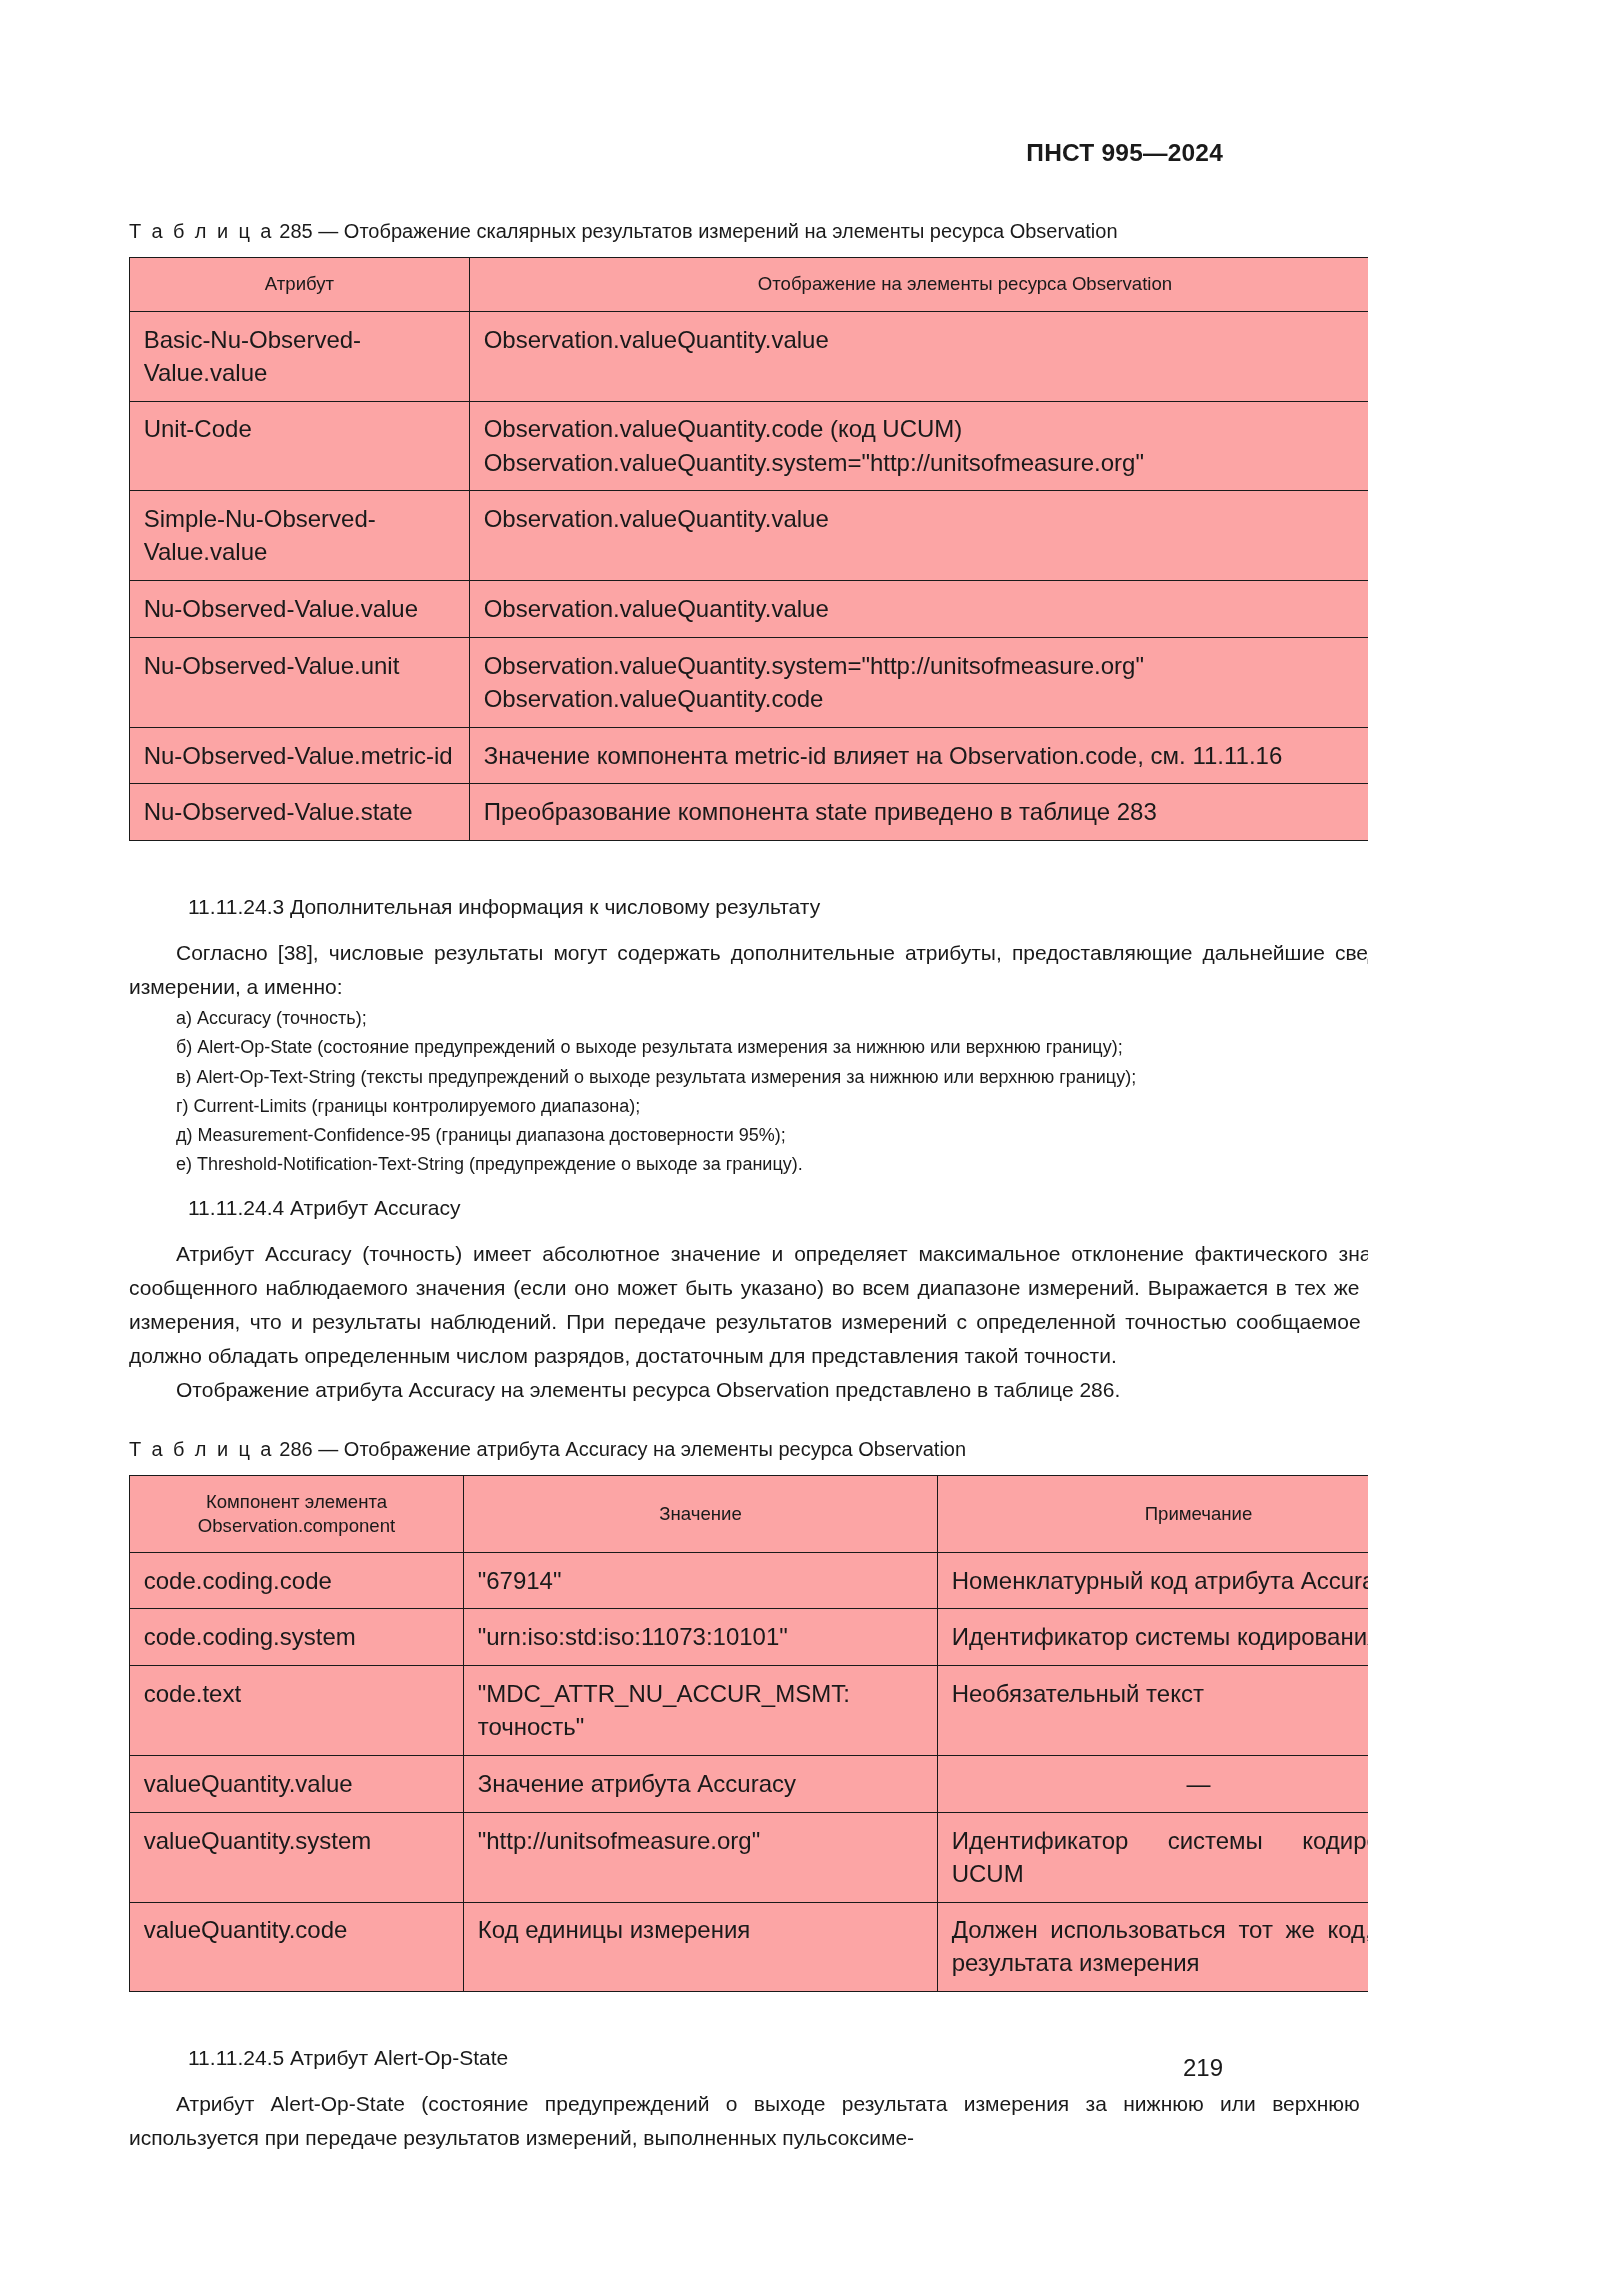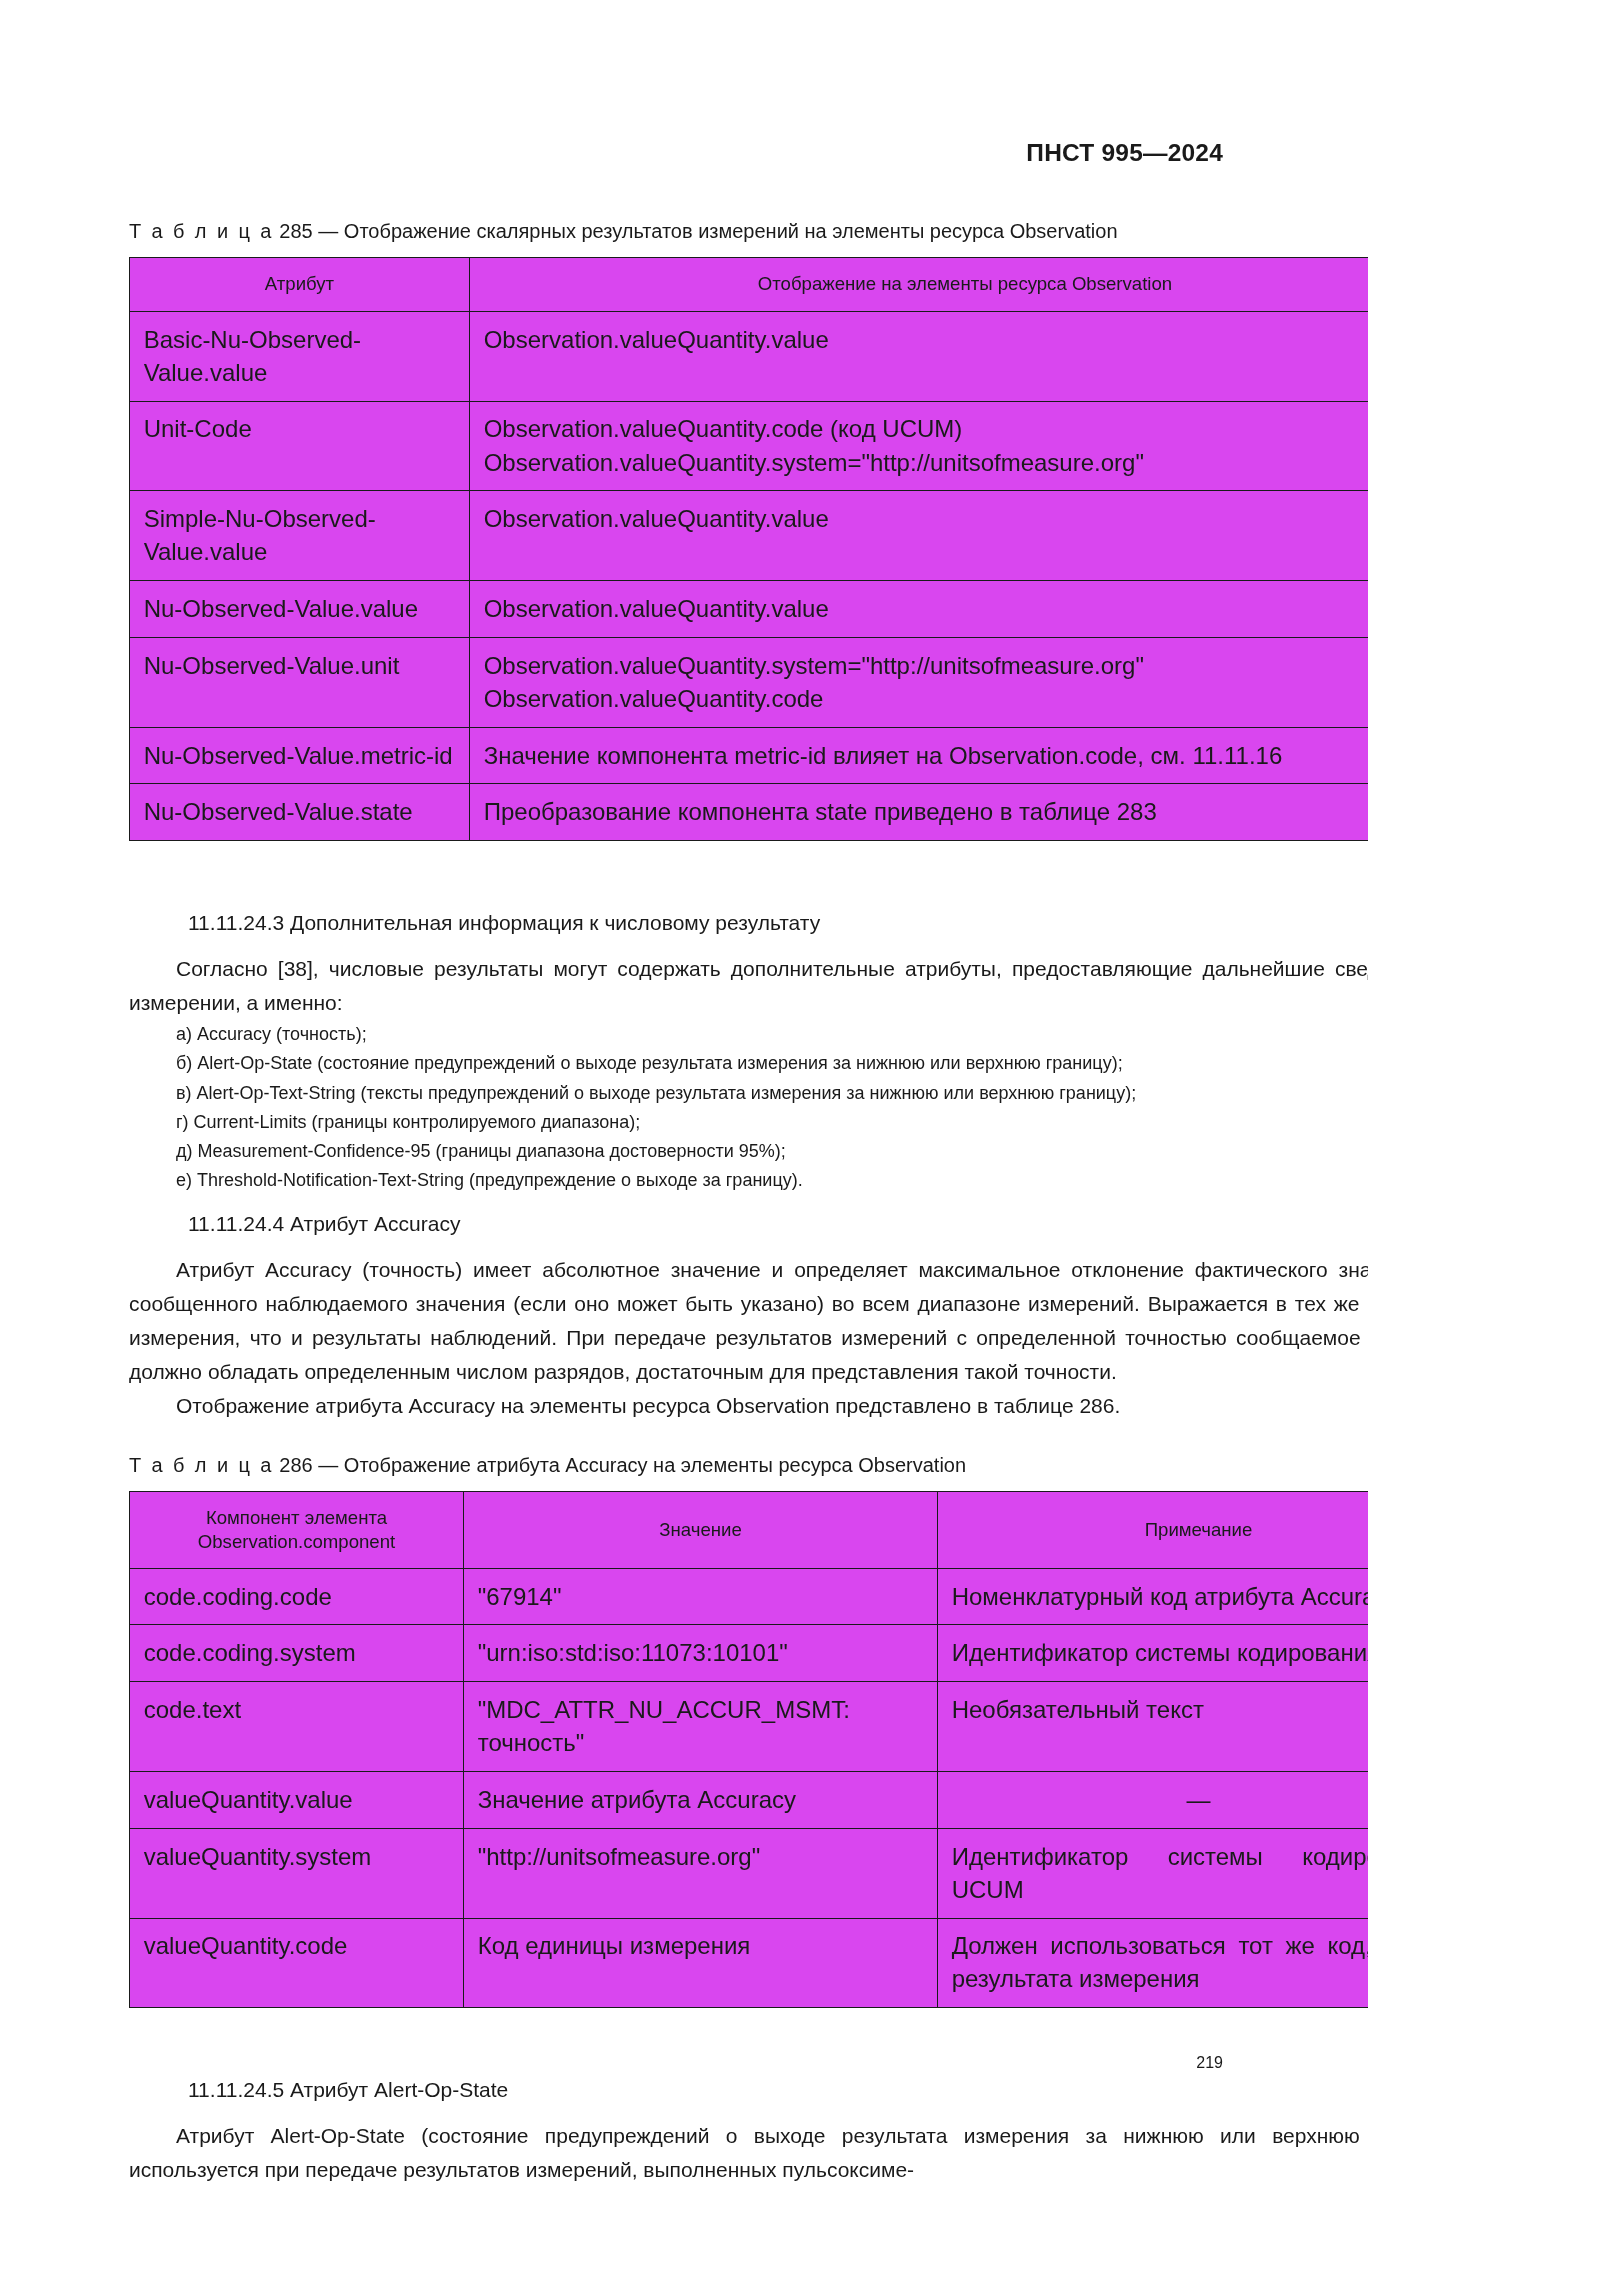--- a/index.html
+++ b/index.html
@@ -44,22 +44,22 @@
     white-space: nowrap;
   }
   .table-caption .tcap-word {
     letter-spacing: 2.4px;
   }
 
   table.doc-table {
     border-collapse: collapse;
     width: 1331px;
     table-layout: fixed;
-    margin: 0 0 16px 0;
-    background: #d946ef;
+    margin: 0 0 0 0;
+    background: #fca5a5;
     padding-left: 15px;
   }
   table.doc-table td,
   table.doc-table th {
     border: 1.4px solid #1a1a1a;
     padding: 10.8px 13.7px 11.8px 13.7px;
     font-size: 24px;
     line-height: 1.38;
     vertical-align: top;
     font-weight: normal;
@@ -105,21 +105,21 @@
     text-indent: 47px;
     text-align: justify;
   }
   .gap-after-table { height: 37px; }
   .gap-before-table { height: 29px; }
 
   .page-number {
     position: absolute;
     right: 145px;
     top: 2054px;
-    font-size: 16px;
+    font-size: 24px;
   }
 </style>
 </head>
 <body>
 
 <div class="page">
 
   <div class="running-header">ПНСТ 995—2024</div>
 
   <div class="content">

